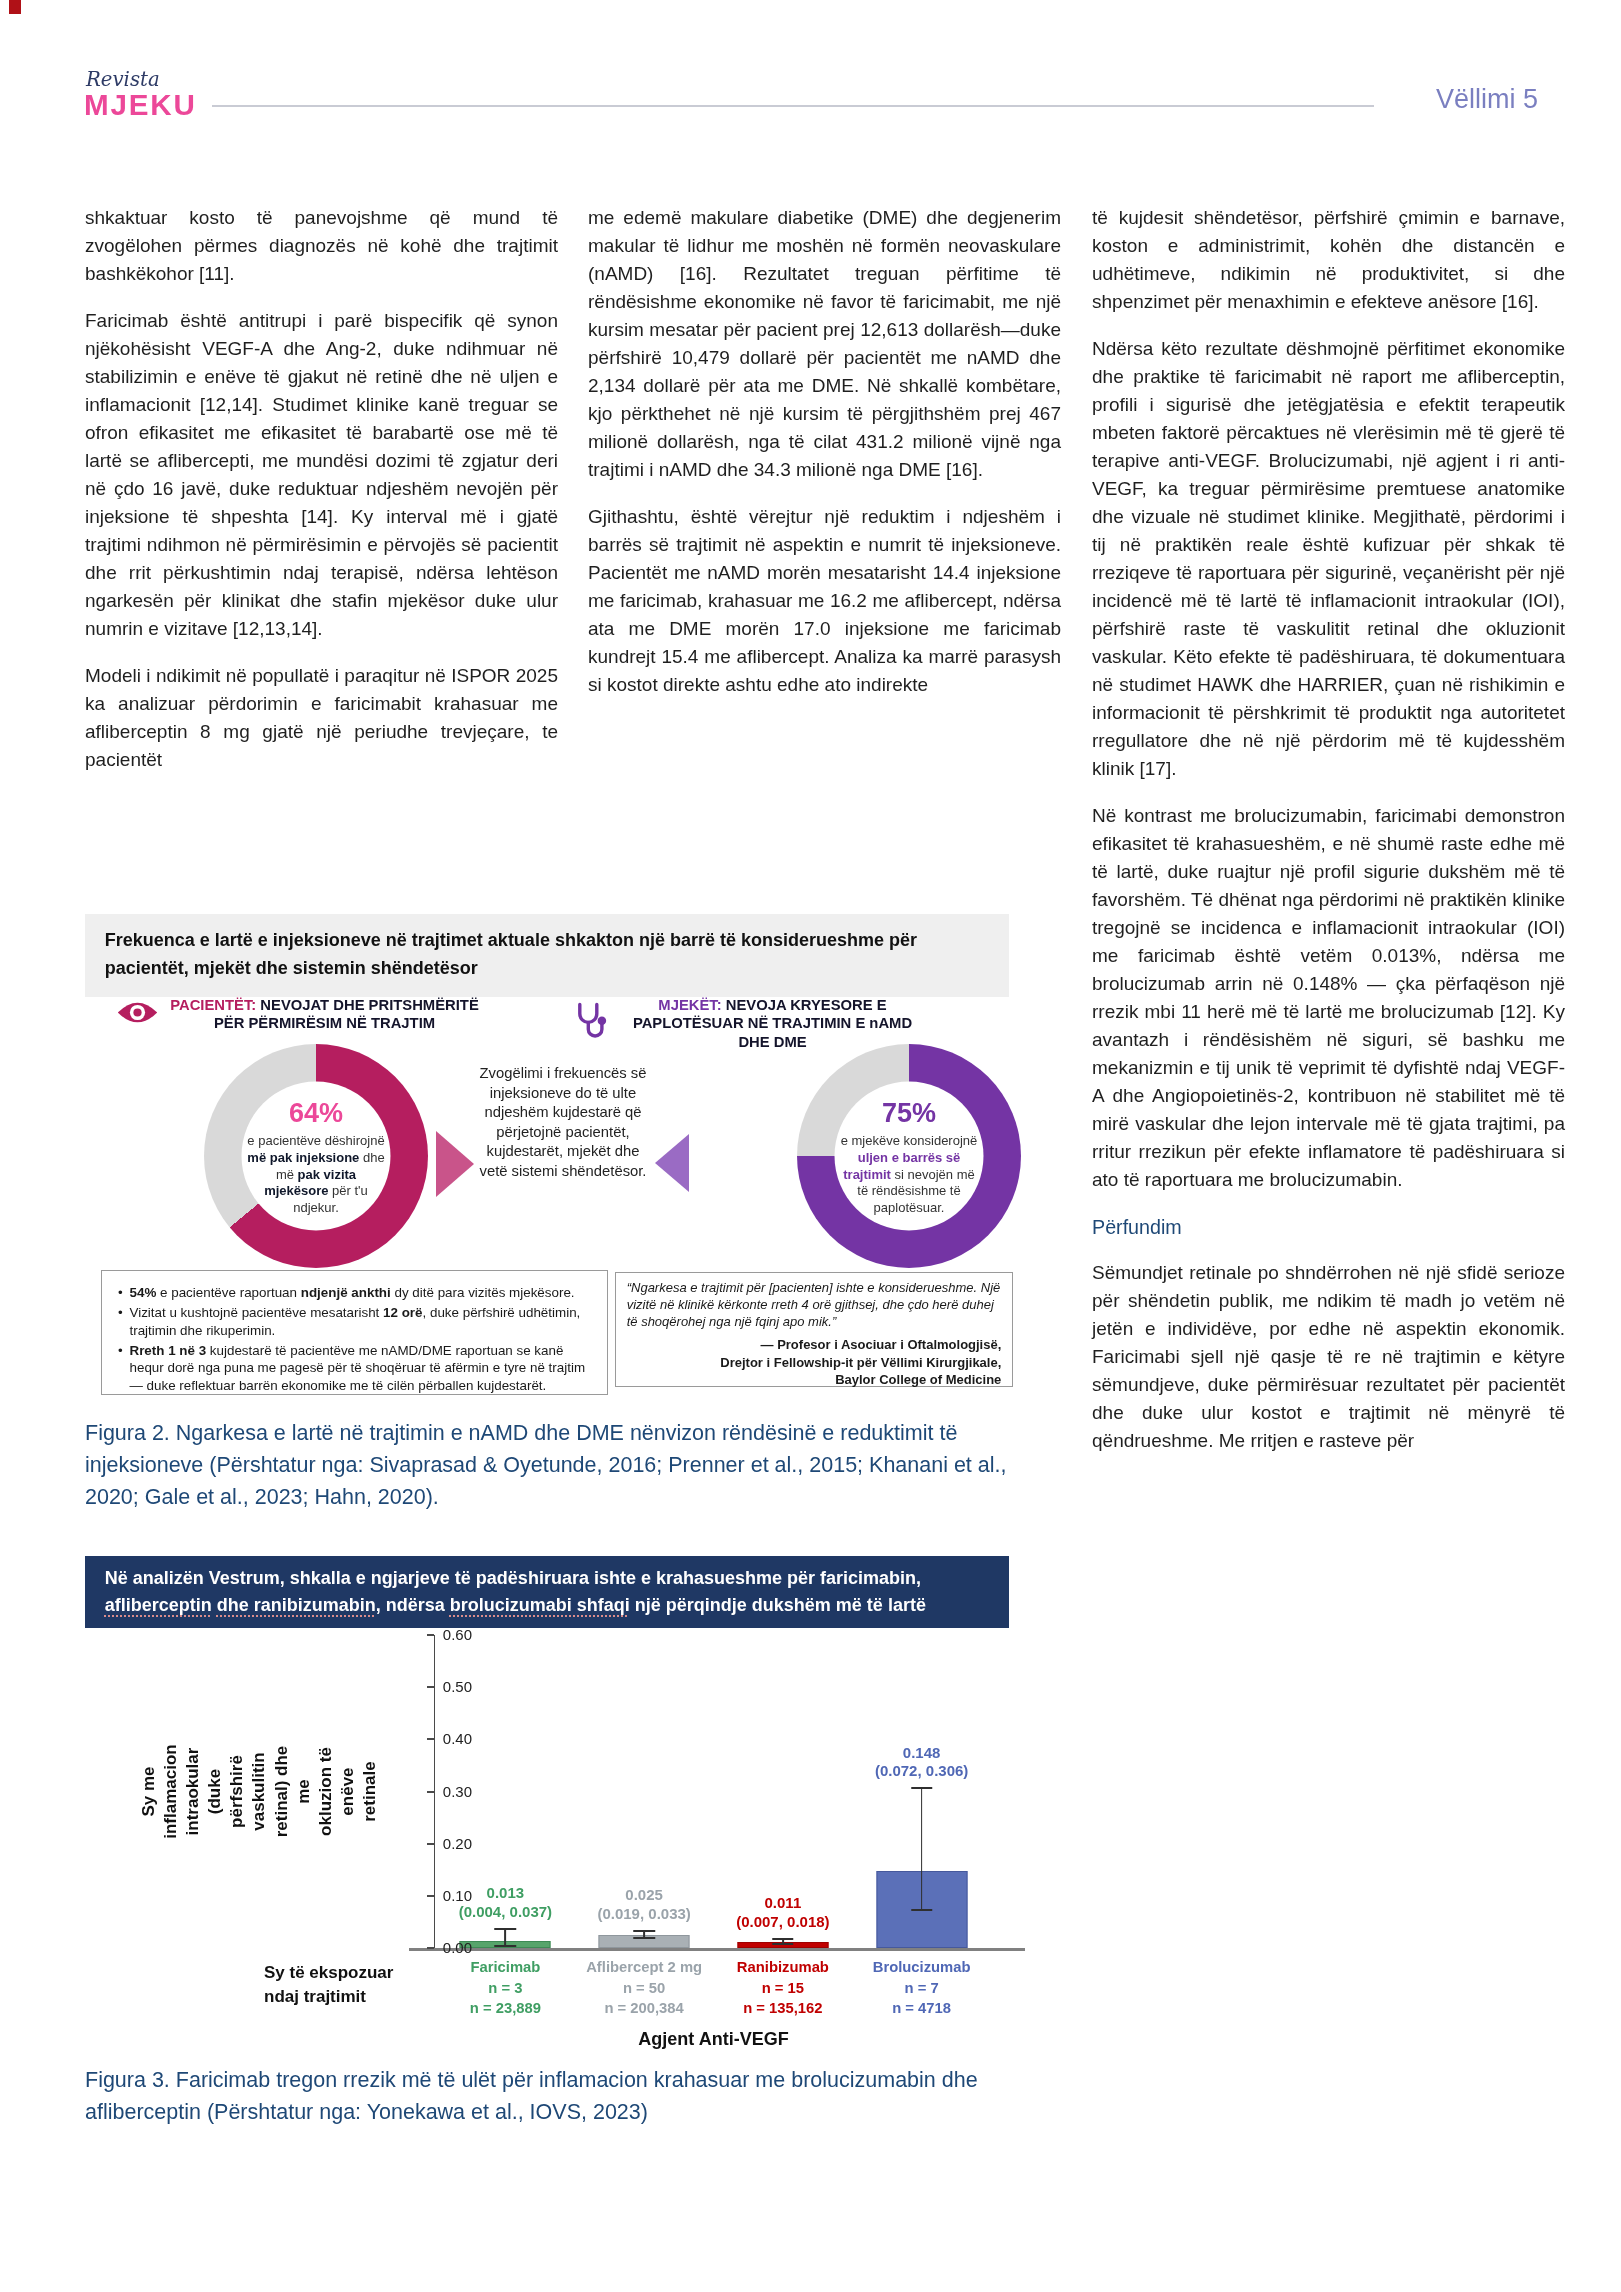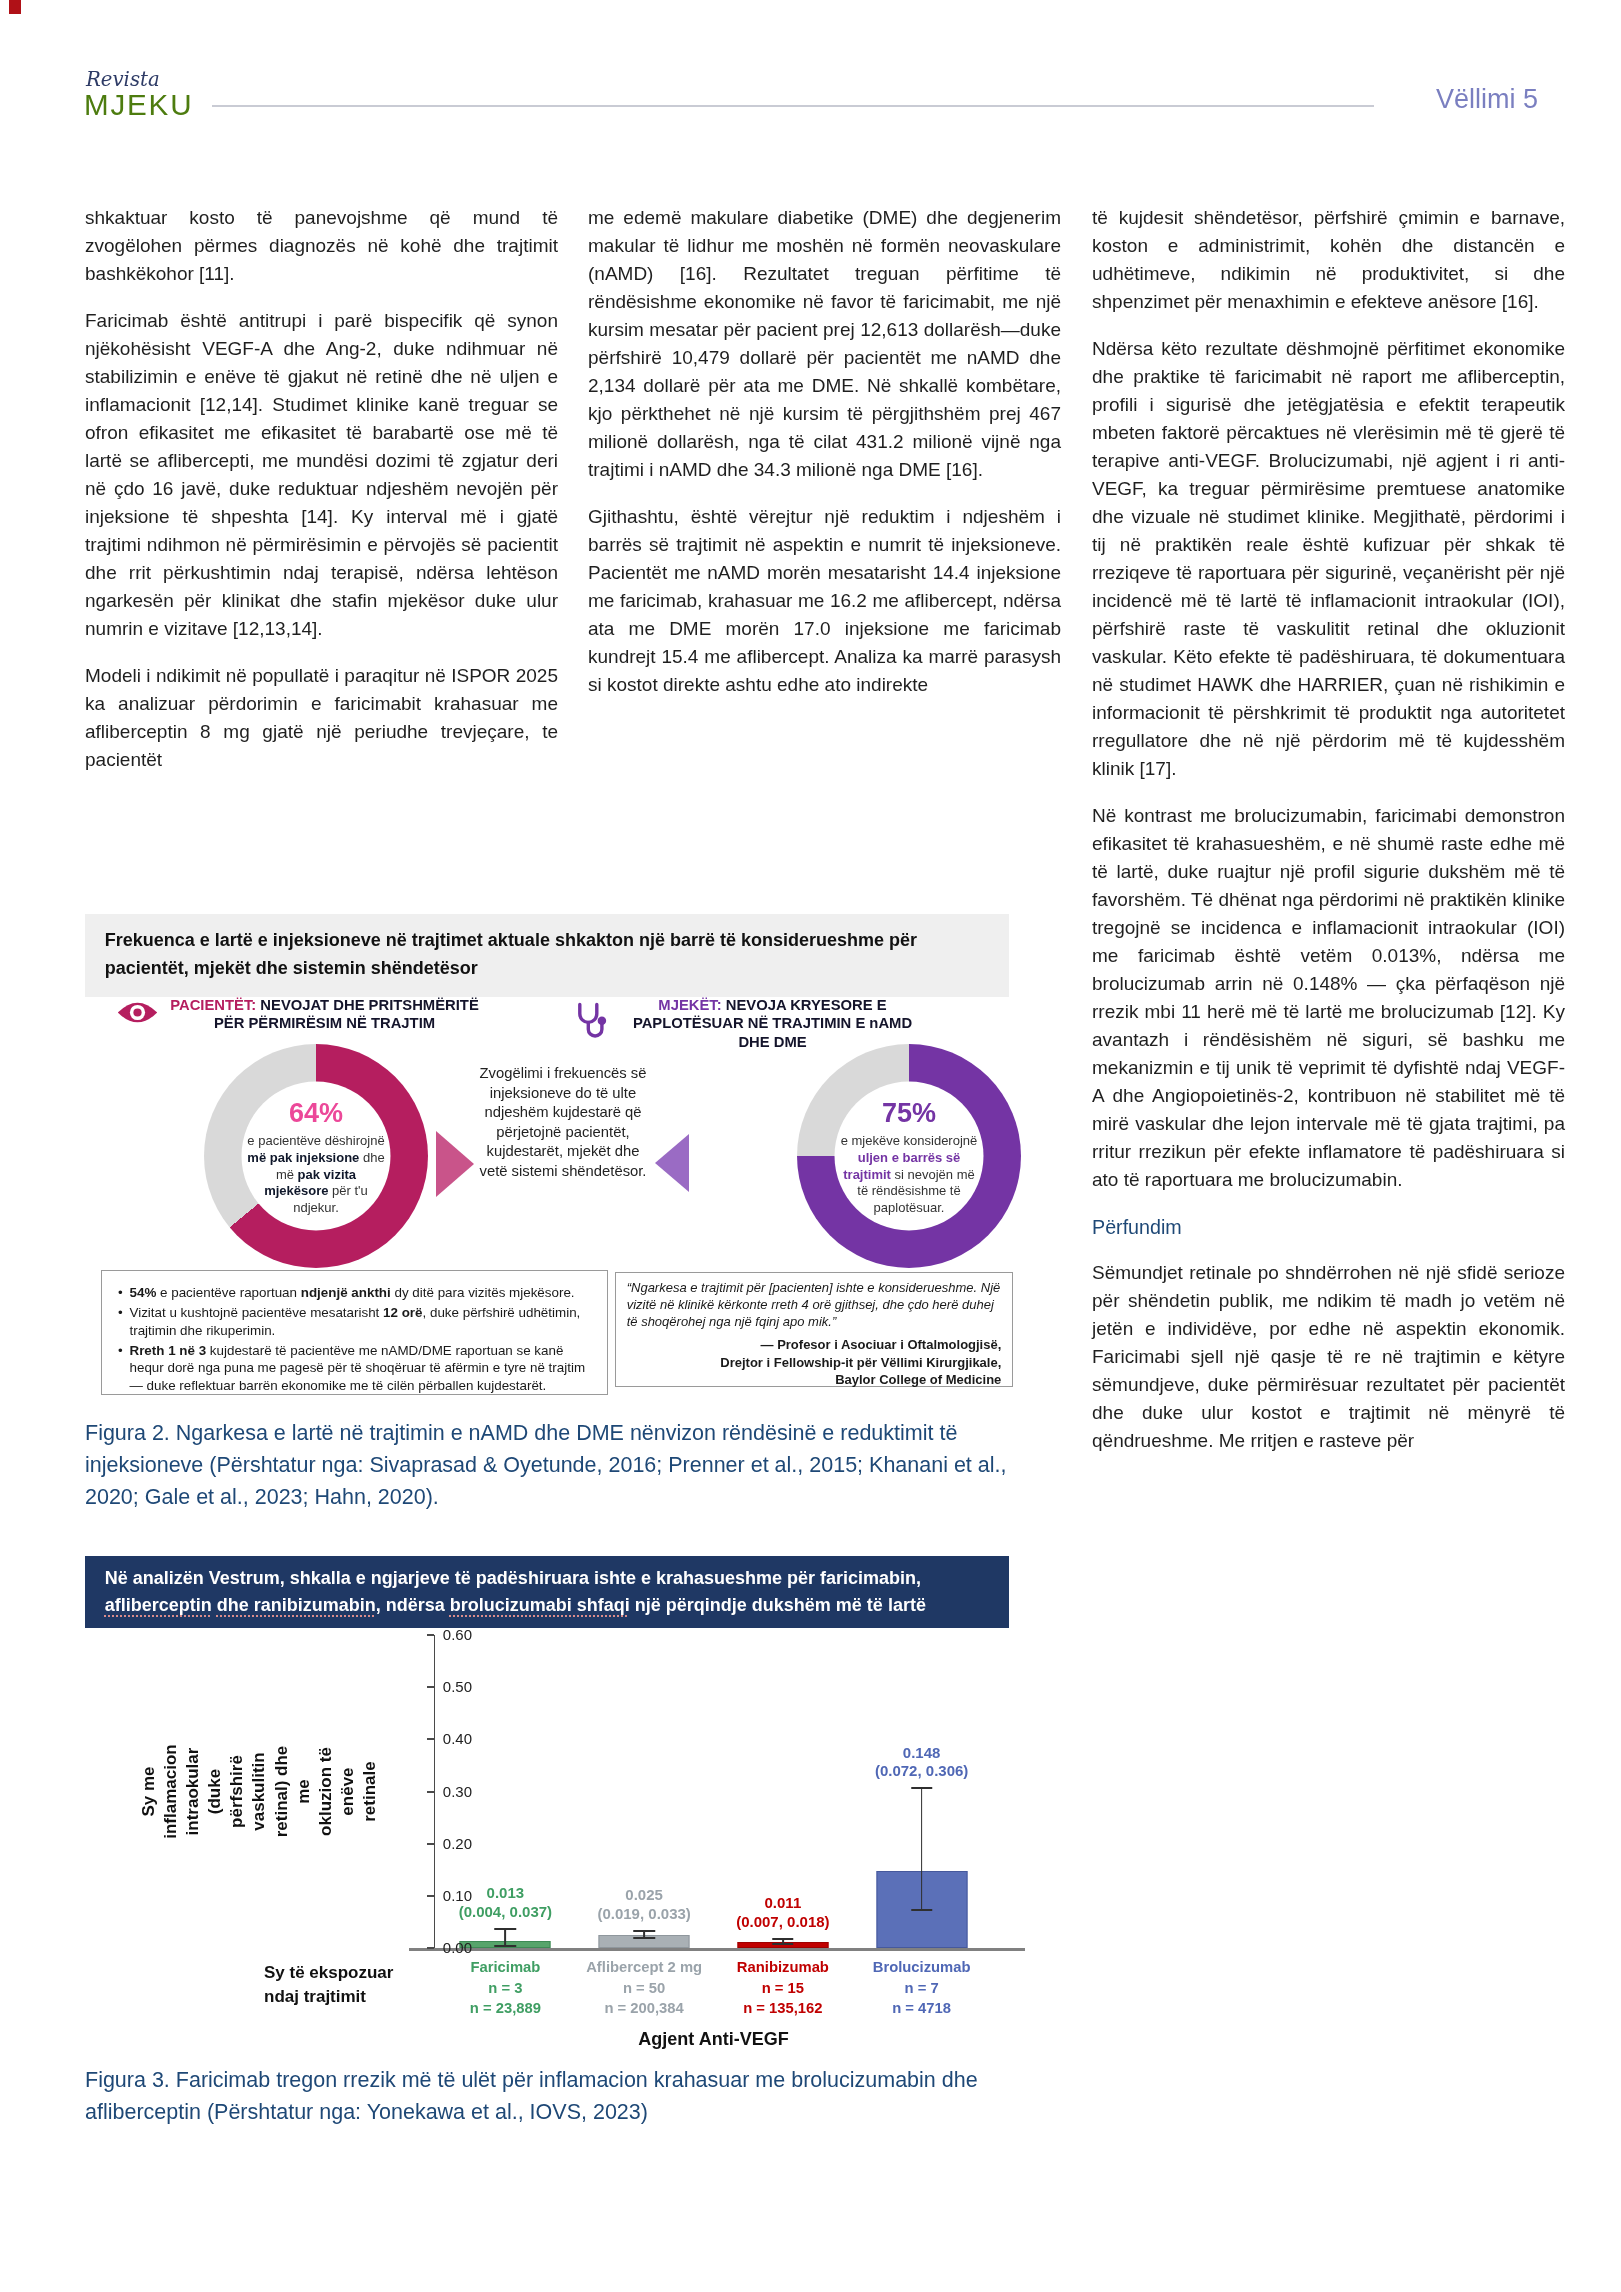--- a/index.html
+++ b/index.html
@@ -4,21 +4,21 @@
 <style>
   html,body{margin:0;padding:0;background:#ffffff;}
   .page{position:relative;width:1621px;height:2140px;background:#ffffff;overflow:hidden;
         font-family:"Liberation Sans",sans-serif;color:#212121;}
   .abs{position:absolute;}
 
   
   .corner-mark{left:9px;top:0;width:11.6px;height:14.3px;background:#b01117;}
   .logo-revista{left:86px;top:68px;font-family:"DejaVu Serif",serif;font-style:italic;
                 font-size:19.7px;color:#2e3b66;}
-  .logo-mjeku{left:84px;top:88px;font-weight:400;font-size:29.6px;letter-spacing:1.8px;color:#4d7c0f;}
+  .logo-mjeku{left:84px;top:88px;font-weight:700;font-size:29.6px;letter-spacing:1.8px;color:#ec4899;}
   .header-rule{left:212px;top:105px;width:1162px;height:1.8px;background:#c9cbd4;}
   .volume{left:1386px;top:84px;width:152px;font-size:27px;color:#7a7fc0;text-align:right;}
 
   
   .col{position:absolute;top:204px;width:473px;text-align:justify;
        font-size:19px;line-height:28px;color:#1f1f1f;}
   .col p{margin:0 0 19px 0;}
   #col1{left:85px;} #col2{left:588px;} #col3{left:1092px;}
   .subhead{color:#1e4876;font-size:19.7px;margin:3.6px 0 18px 0;}
 

